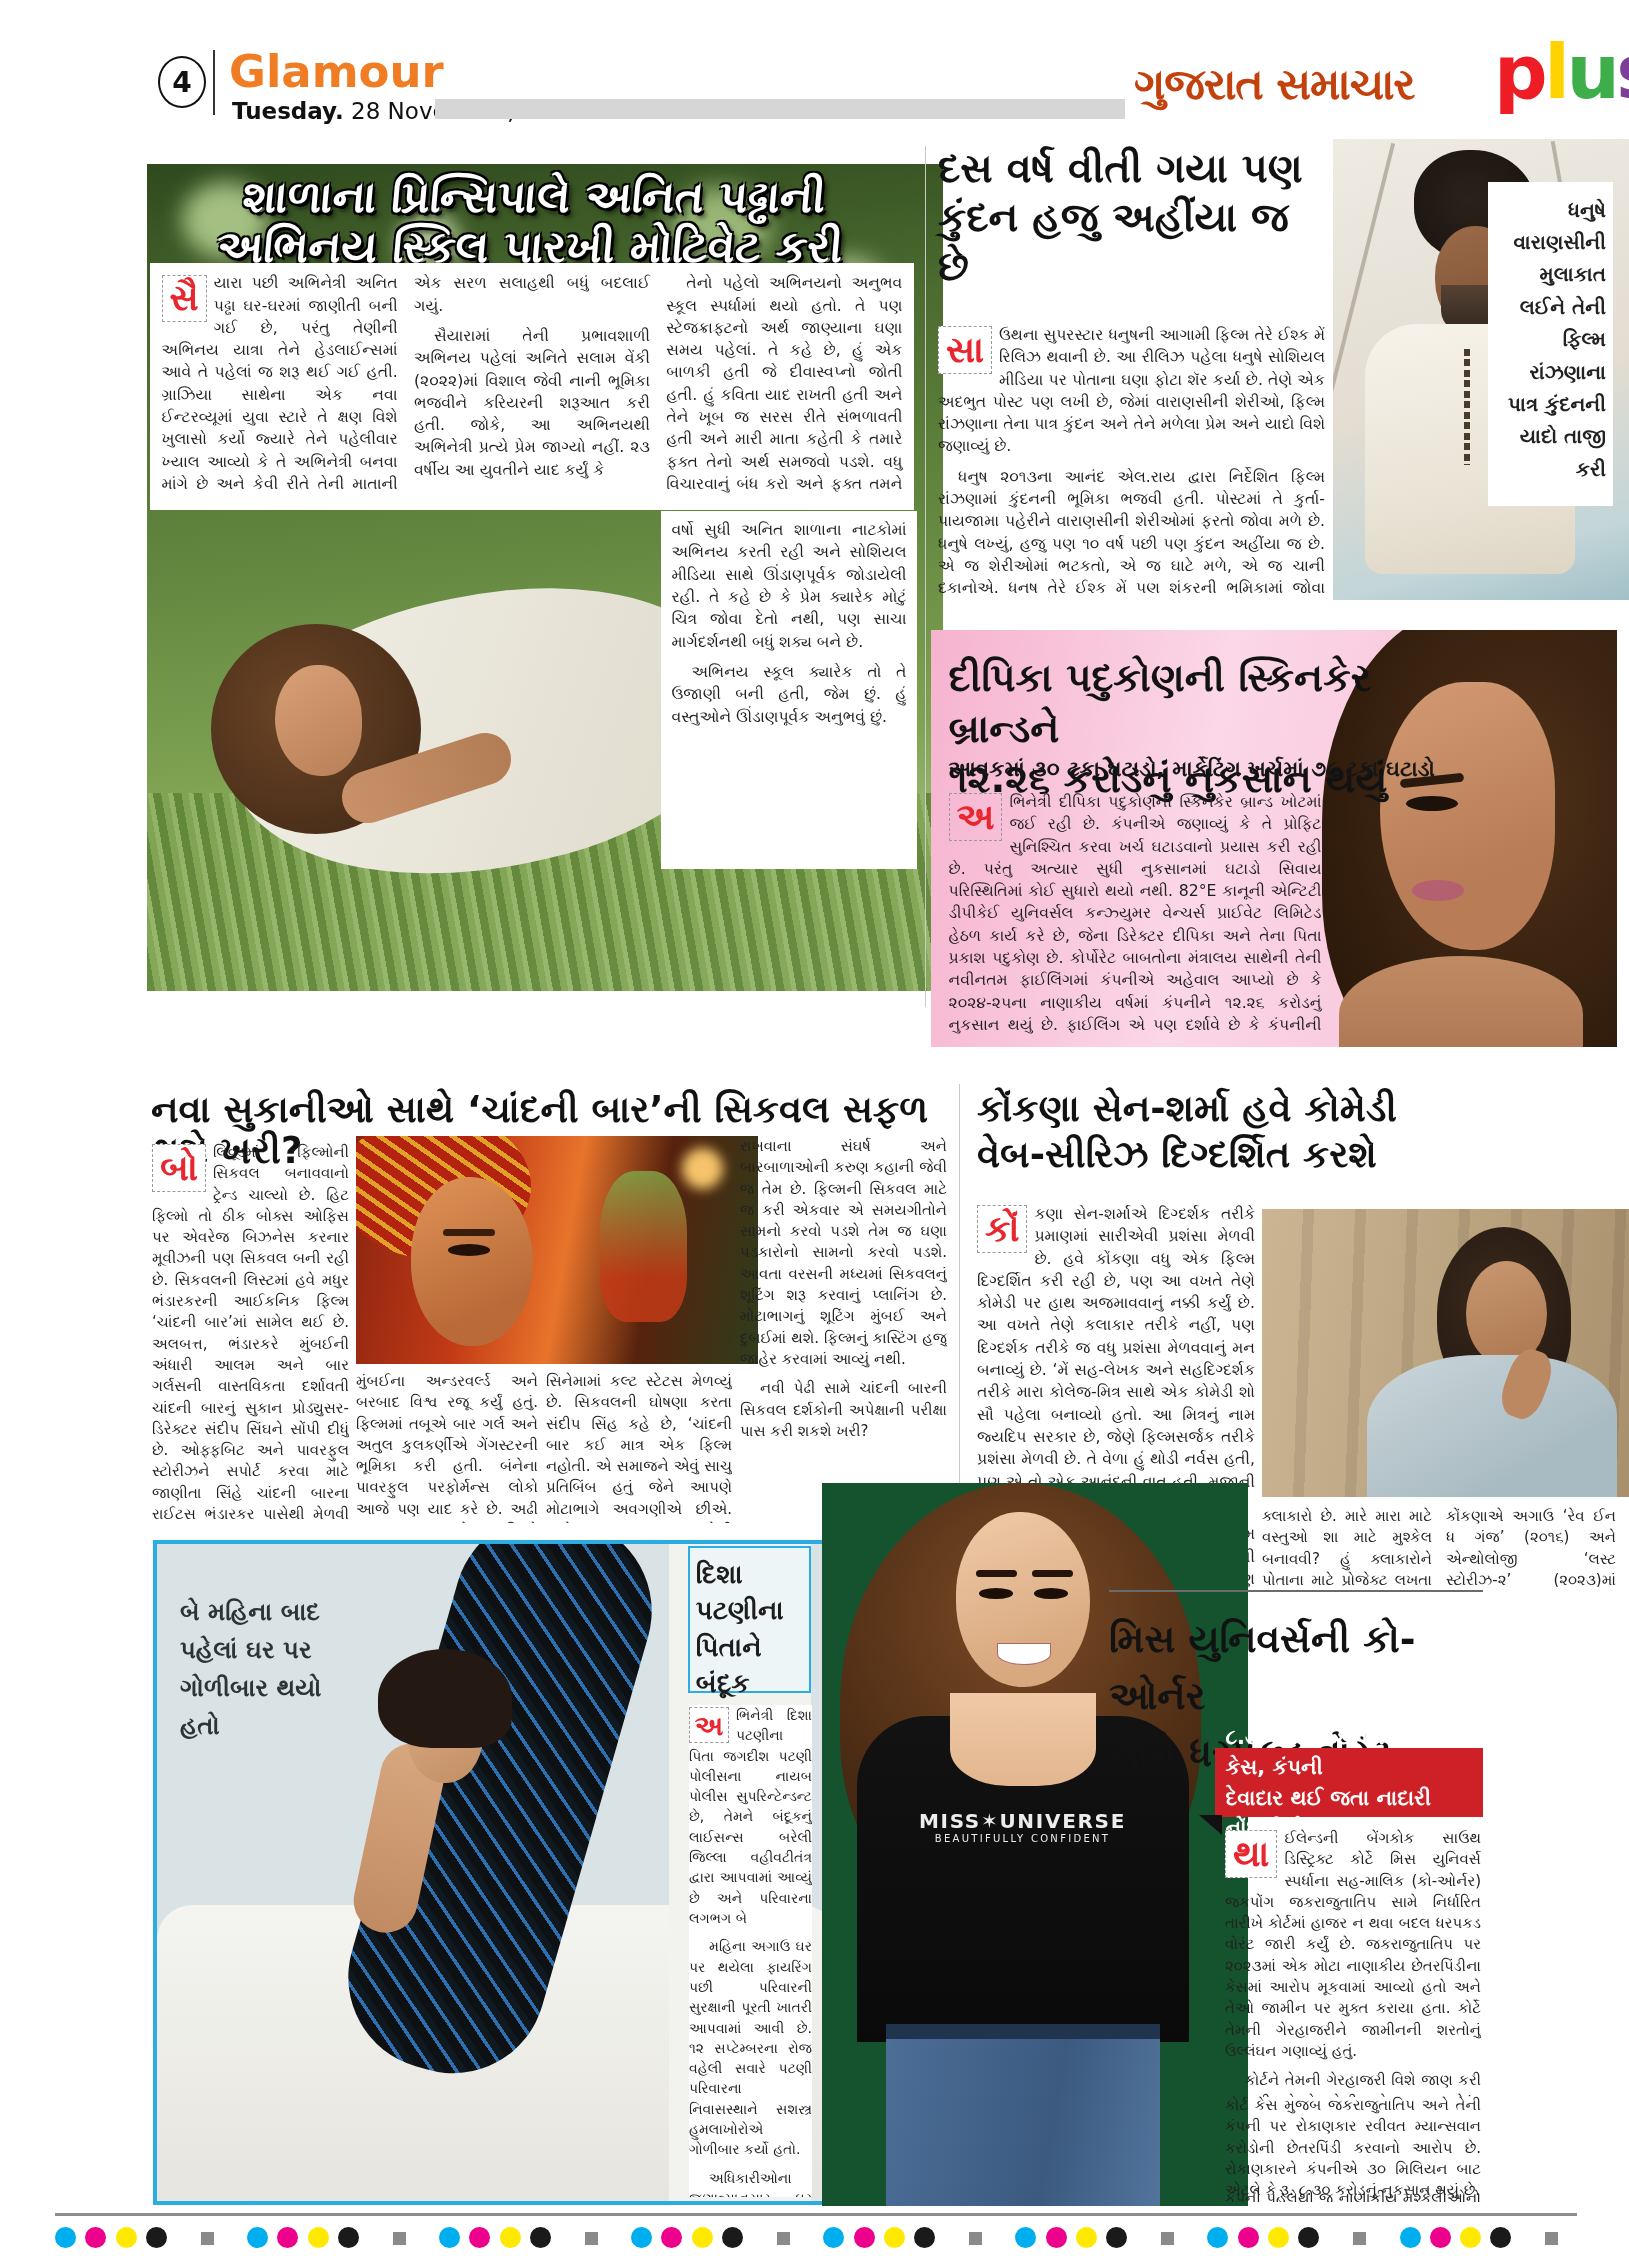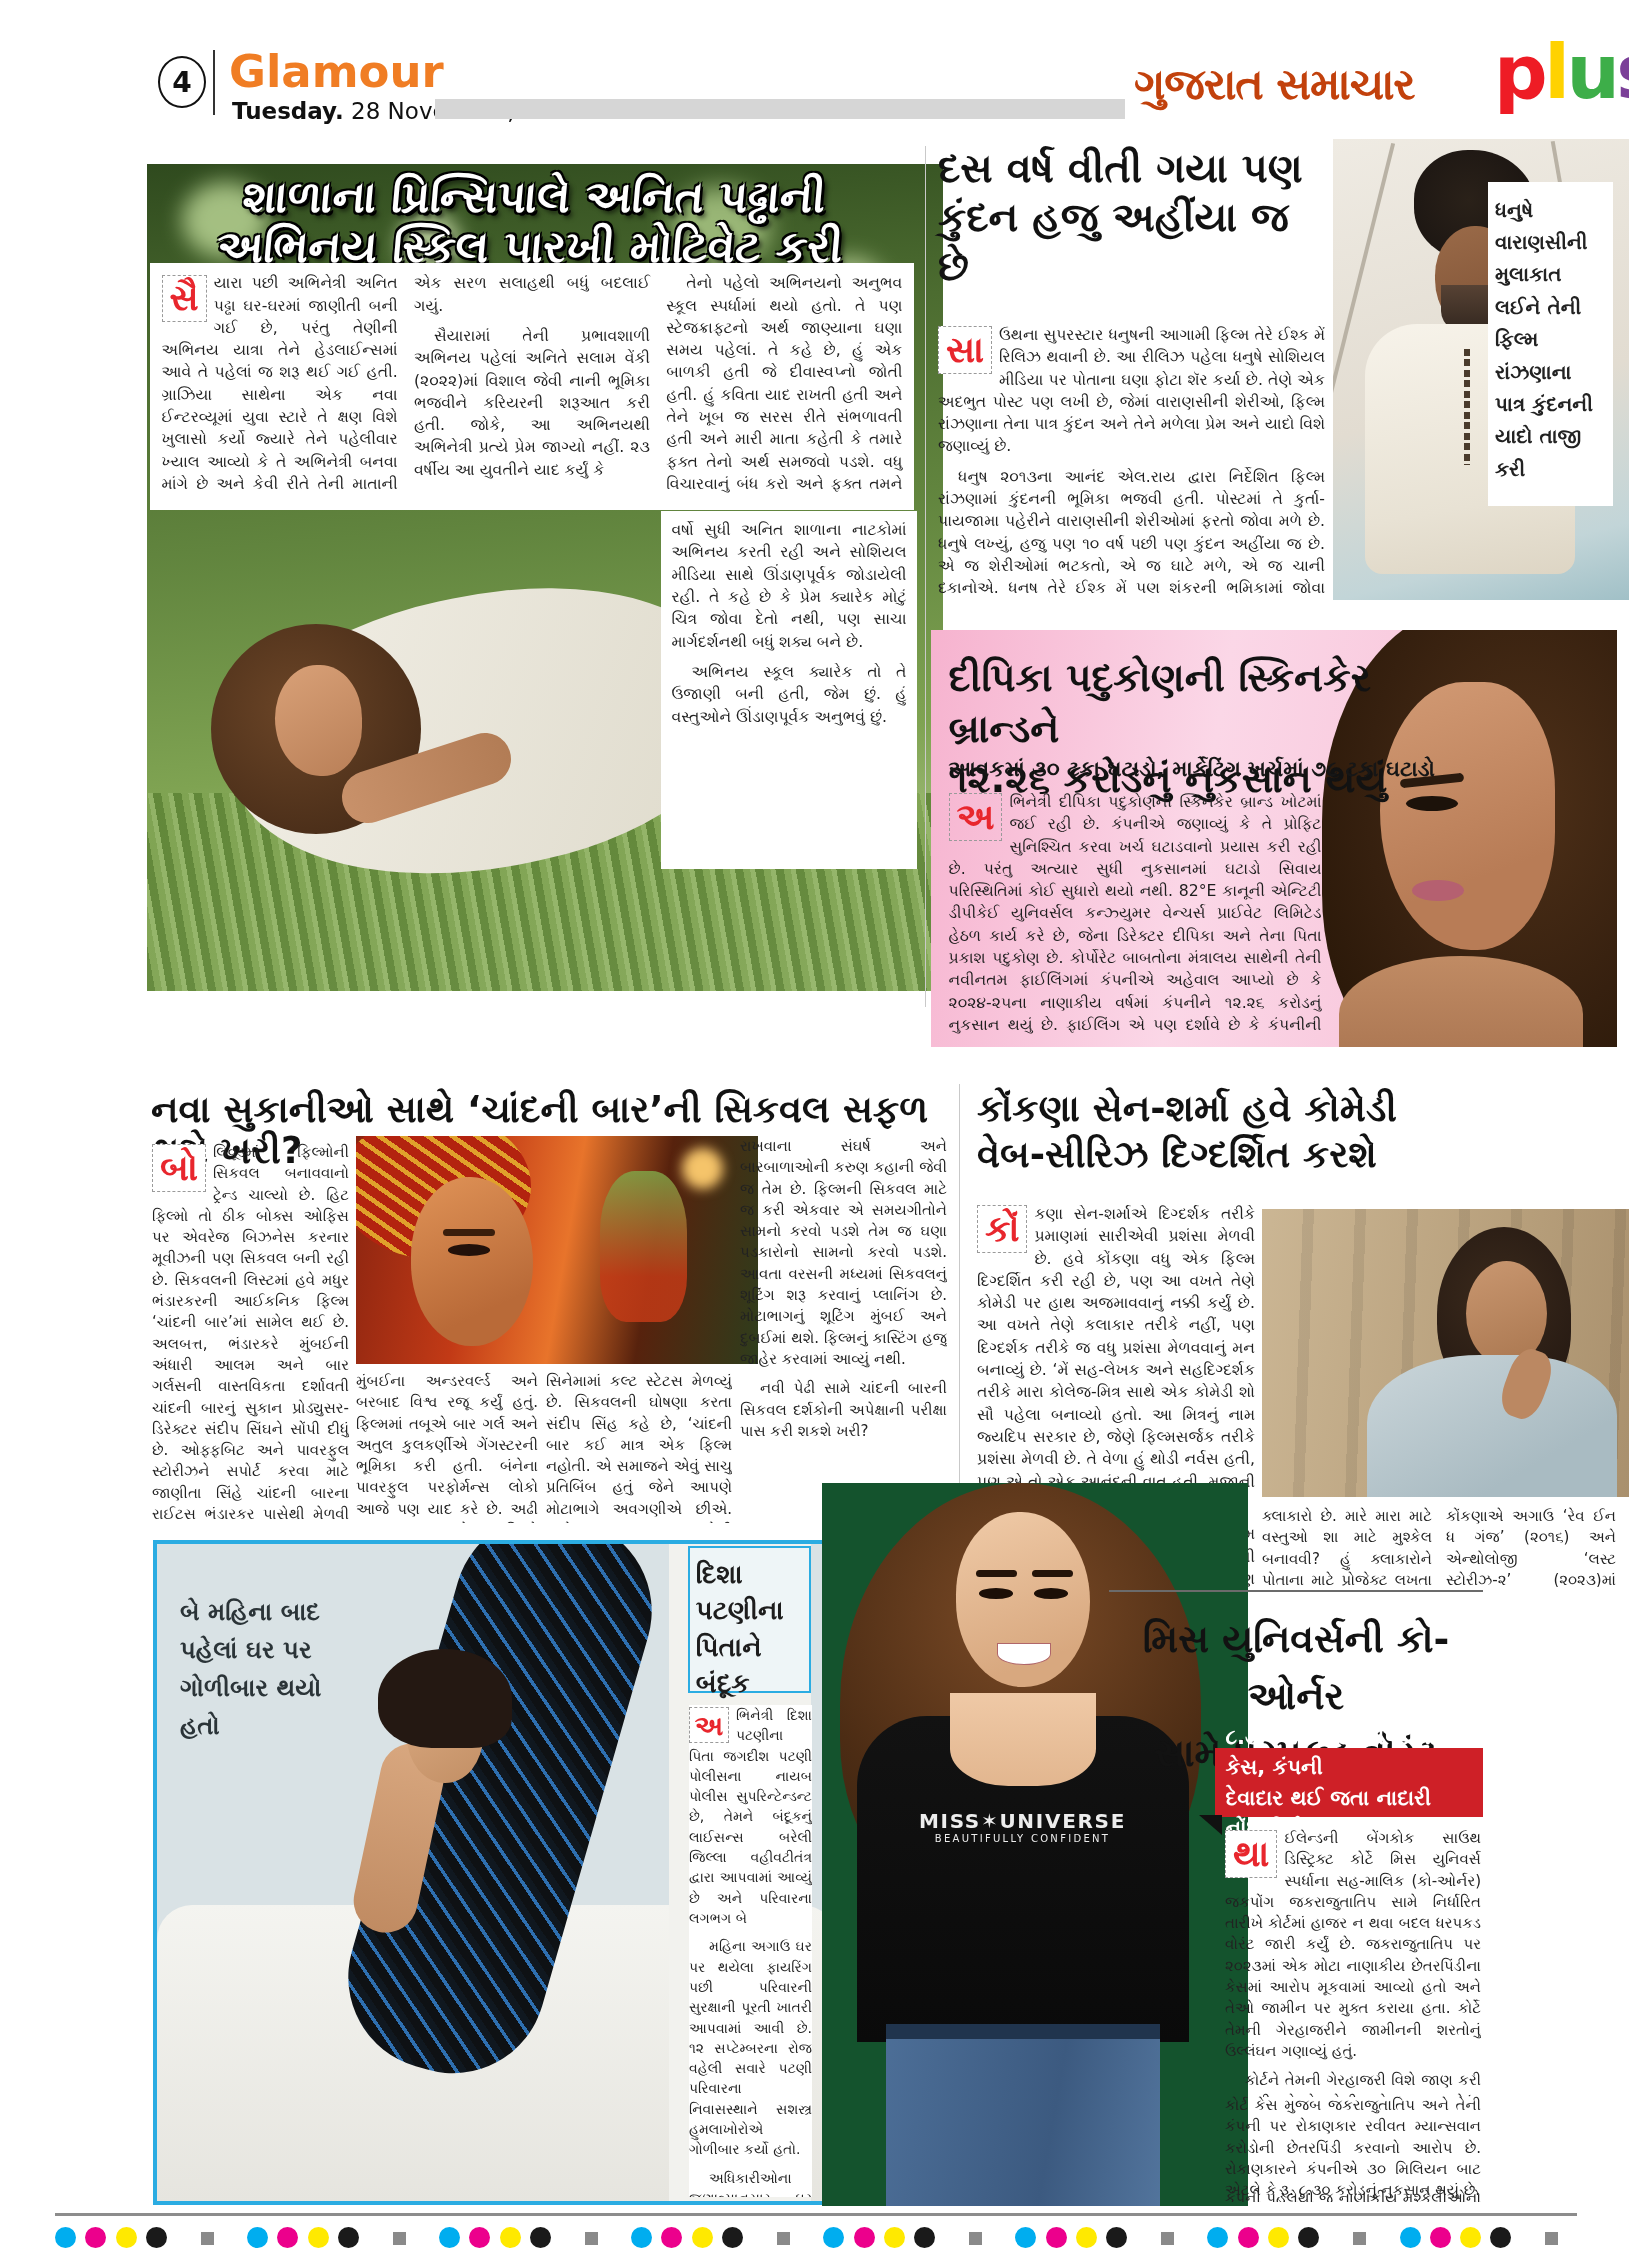--- a/index.html
+++ b/index.html
@@ -96,21 +96,21 @@
            background:radial-gradient(circle at 45% 45%,#2A2119,#171210);"></div>
       <div class="abs" style="left:102px;top:87px;width:84px;height:105px;border-radius:48% 52% 50% 50%;
            background:linear-gradient(165deg,#9A6A48,#7E5236);"></div>
       <div class="abs" style="left:108px;top:146px;width:73px;height:52px;border-radius:0 0 50% 50%;
            background:linear-gradient(#574234,#2E241D);"></div>
       <div class="abs" style="left:32px;top:185px;width:210px;height:250px;border-radius:52px 52px 17.5px 17.5px;
            background:linear-gradient(170deg,#F7F3EA,#E8E2D4 70%,#DDD5C4);"></div>
       <div class="abs" style="left:131px;top:210px;width:5.8px;height:116px;background:repeating-linear-gradient(#4a3b2c 0 7px,#fff0 7px 10.5px);"></div>
   </div>
   <div class="abs" style="left:1488px;top:182px;width:125px;height:324px;background:#fff;padding:11.6px 7px;box-sizing:border-box;
-              font-size:20px;font-weight:600;text-align:left;line-height:1.62;color:#222;">
+              font-size:20px;font-weight:600;text-align:right;line-height:1.62;color:#222;">
       <span>ધનુષે વારાણસીની મુલાકાત લઈને તેની ફિલ્મ રાંઝણાના પાત્ર કુંદનની યાદો તાજી કરી</span>
   </div>
 
   <div class="abs" style="left:931px;top:598px;width:686px;height:417px;
               background:linear-gradient(100deg,#F6B3CF 0%,#FBD7E7 40%,#F8C6DB 75%,#F3A9C8 100%);overflow:hidden;margin-top:32px;">
       <div class="abs" style="left:373px;top:0;width:313px;height:417px;">
           <div class="abs" style="left:17.5px;top:-23px;width:326px;height:477px;border-radius:45% 0 0 40%;
                background:radial-gradient(ellipse at 62% 40%,#4E3018 0%,#36200F 55%,#241405 100%);"></div>
           <div class="abs" style="left:76px;top:52px;width:175px;height:268px;border-radius:50% 42% 46% 54%;
                background:linear-gradient(160deg,#D29A74,#B87C56 70%);"></div>
@@ -251,21 +251,21 @@
       <div class="abs" style="left:52px;top:326px;width:297px;text-align:center;color:#EDEDED;">
           <div style="font-size:20px;letter-spacing:1.7px;font-weight:600;">MISS✶UNIVERSE</div>
           <div style="font-size:10px;letter-spacing:2.3px;">BEAUTIFULLY CONFIDENT</div>
       </div>
       <div class="abs" style="left:64px;top:547px;width:274px;height:176px;
            background:linear-gradient(100deg,#4C6E97,#3C5A80 60%,#52749C);"></div>
       <div class="abs" style="left:64px;top:541px;width:274px;height:15px;background:#20344D;"></div>
   </div>
 
   <div class="abs hrule" style="left:1109px;top:1590px;width:374px;"></div>
-  <div class="abs headline" style="left:1109px;top:1611px;width:374px;text-align:center;font-size:38px;line-height:1.5;">
+  <div class="abs headline" style="left:1109px;top:1611px;width:374px;text-align:left;font-size:38px;line-height:1.5;">
       <div>મિસ યુનિવર્સની કો-ઓર્નર</div>
       <div>સામે ધરપકડ વોરંટ</div>
   </div>
   <div class="abs" style="left:1215px;top:1748px;width:268px;height:69px;background:#CE2027;color:#fff;
               display:flex;flex-direction:column;justify-content:center;padding:0 10.5px;box-sizing:border-box;
               font-size:21px;font-weight:700;line-height:1.45;">
       <div>૮.૩ કરોડની છેતરપિંડીનો કેસ, કંપની</div>
       <div>દેવાદાર થઈ જતા નાદારી નોંધાવી છે</div>
   </div>
   <div class="abs" style="left:1199px;top:1815px;width:0;height:0;border-top:20px solid #111;border-left:23px solid transparent;"></div>

